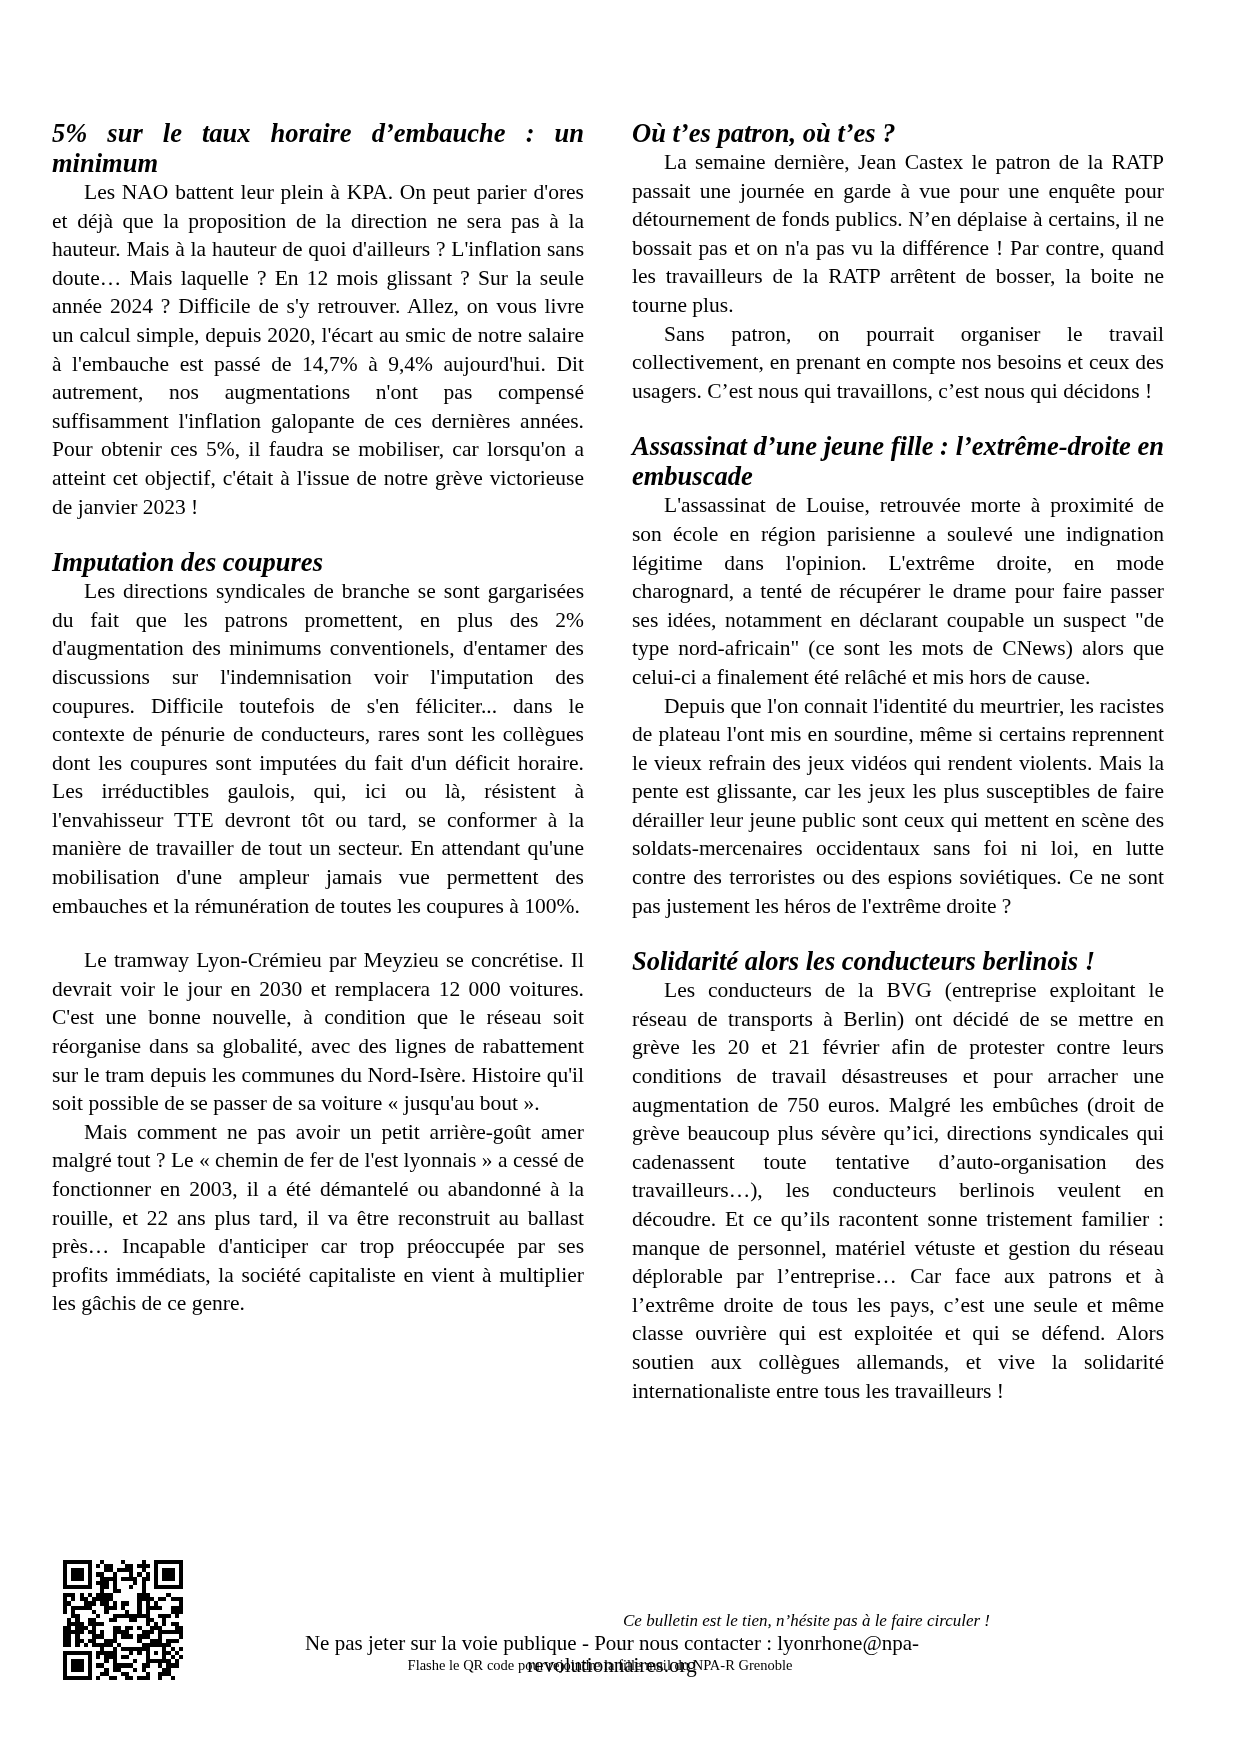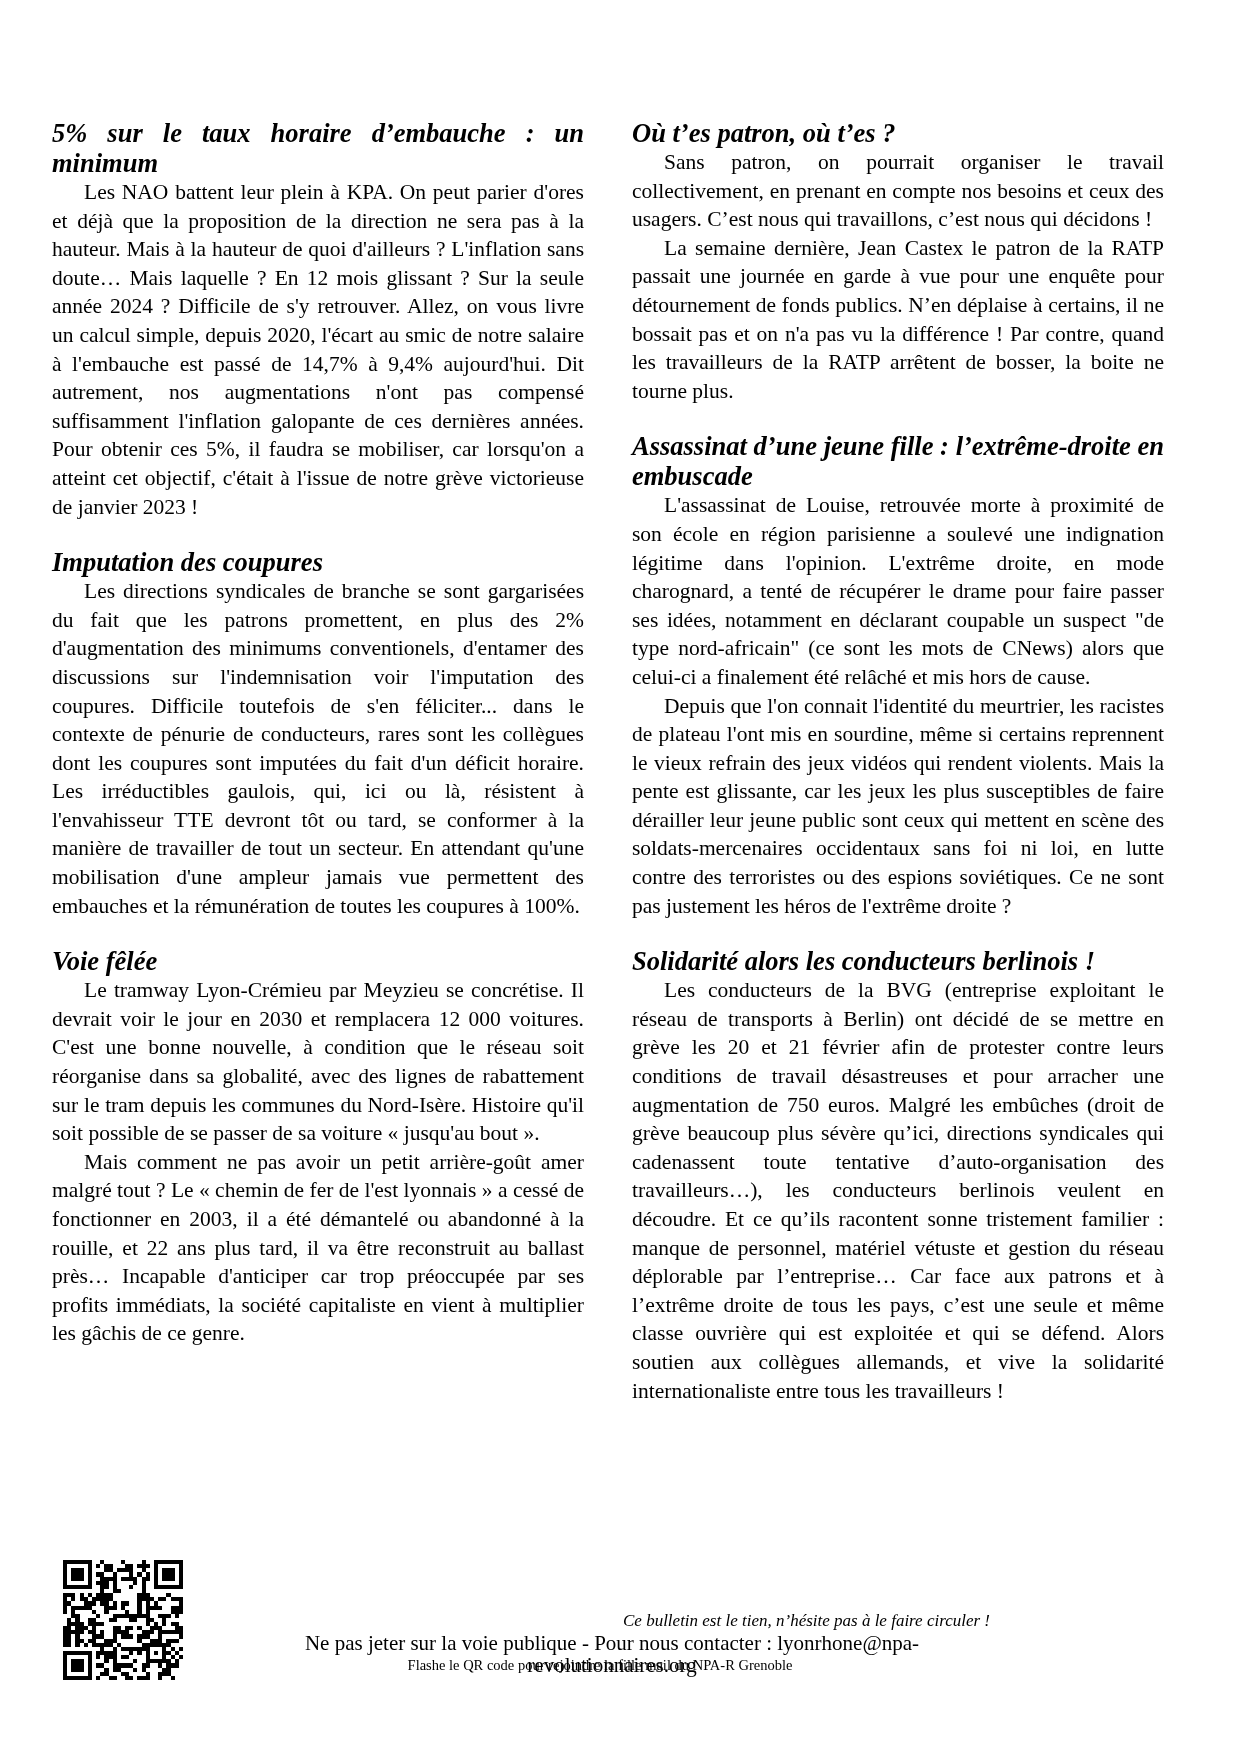--- a/index.html
+++ b/index.html
@@ -51,31 +51,30 @@
 <div class="col left">
   <div class="article">
     <h2>5% sur le taux horaire d’embauche : un minimum</h2>
     <p>Les NAO battent leur plein à KPA. On peut parier d'ores et déjà que la proposition de la direction ne sera pas à la hauteur. Mais à la hauteur de quoi d'ailleurs ? L'inflation sans doute… Mais laquelle ? En 12 mois glissant ? Sur la seule année 2024 ? Difficile de s'y retrouver. Allez, on vous livre un calcul simple, depuis 2020, l'écart au smic de notre salaire à l'embauche est passé de 14,7% à 9,4% aujourd'hui. Dit autrement, nos augmentations n'ont pas compensé suffisamment l'inflation galopante de ces dernières années. Pour obtenir ces 5%, il faudra se mobiliser, car lorsqu'on a atteint cet objectif, c'était à l'issue de notre grève victorieuse de janvier 2023 !</p>
   </div>
   <div class="article">
     <h2>Imputation des coupures</h2>
     <p>Les directions syndicales de branche se sont gargarisées du fait que les patrons promettent, en plus des 2% d'augmentation des minimums conventionels, d'entamer des discussions sur l'indemnisation voir l'imputation des coupures. Difficile toutefois de s'en féliciter... dans le contexte de pénurie de conducteurs, rares sont les collègues dont les coupures sont imputées du fait d'un déficit horaire. Les irréductibles gaulois, qui, ici ou là, résistent à l'envahisseur TTE devront tôt ou tard, se conformer à la manière de travailler de tout un secteur. En attendant qu'une mobilisation d'une ampleur jamais vue permettent des embauches et la rémunération de toutes les coupures à 100%.</p>
   </div>
   <div class="article">
-    <h2>Voie fêlée</h2>
     <p>Le tramway Lyon-Crémieu par Meyzieu se concrétise. Il devrait voir le jour en 2030 et remplacera 12 000 voitures. C'est une bonne nouvelle, à condition que le réseau soit réorganise dans sa globalité, avec des lignes de rabattement sur le tram depuis les communes du Nord-Isère. Histoire qu'il soit possible de se passer de sa voiture « jusqu'au bout ».</p>
     <p>Mais comment ne pas avoir un petit arrière-goût amer malgré tout ? Le « chemin de fer de l'est lyonnais » a cessé de fonctionner en 2003, il a été démantelé ou abandonné à la rouille, et 22 ans plus tard, il va être reconstruit au ballast près… Incapable d'anticiper car trop préoccupée par ses profits immédiats, la société capitaliste en vient à multiplier les gâchis de ce genre.</p>
   </div>
 </div>
 
 <div class="col right">
   <div class="article">
     <h2>Où t’es patron, où t’es ?</h2>
+    <p>La semaine dernière, Jean Castex le patron de la RATP passait une journée en garde à vue pour une enquête pour détournement de fonds publics. N’en déplaise à certains, il ne bossait pas et on n'a pas vu la différence ! Par contre, quand les travailleurs de la RATP arrêtent de bosser, la boite ne tourne plus.</p>
     <p>Sans patron, on pourrait organiser le travail collectivement, en prenant en compte nos besoins et ceux des usagers. C’est nous qui travaillons, c’est nous qui décidons !</p>
-    <p>La semaine dernière, Jean Castex le patron de la RATP passait une journée en garde à vue pour une enquête pour détournement de fonds publics. N’en déplaise à certains, il ne bossait pas et on n'a pas vu la différence ! Par contre, quand les travailleurs de la RATP arrêtent de bosser, la boite ne tourne plus.</p>
   </div>
   <div class="article">
     <h2>Assassinat d’une jeune fille : l’extrême-droite en embuscade</h2>
     <p>L'assassinat de Louise, retrouvée morte à proximité de son école en région parisienne a soulevé une indignation légitime dans l'opinion. L'extrême droite, en mode charognard, a tenté de récupérer le drame pour faire passer ses idées, notamment en déclarant coupable un suspect "de type nord-africain" (ce sont les mots de CNews) alors que celui-ci a finalement été relâché et mis hors de cause.</p>
     <p>Depuis que l'on connait l'identité du meurtrier, les racistes de plateau l'ont mis en sourdine, même si certains reprennent le vieux refrain des jeux vidéos qui rendent violents. Mais la pente est glissante, car les jeux les plus susceptibles de faire dérailler leur jeune public sont ceux qui mettent en scène des soldats-mercenaires occidentaux sans foi ni loi, en lutte contre des terroristes ou des espions soviétiques. Ce ne sont pas justement les héros de l'extrême droite ?</p>
   </div>
   <div class="article">
     <h2>Solidarité alors les conducteurs berlinois !</h2>
     <p>Les conducteurs de la BVG (entreprise exploitant le réseau de transports à Berlin) ont décidé de se mettre en grève les 20 et 21 février afin de protester contre leurs conditions de travail désastreuses et pour arracher une augmentation de 750 euros. Malgré les embûches (droit de grève beaucoup plus sévère qu’ici, directions syndicales qui cadenassent toute tentative d’auto-organisation des travailleurs…), les conducteurs berlinois veulent en découdre. Et ce qu’ils racontent sonne tristement familier : manque de personnel, matériel vétuste et gestion du réseau déplorable par l’entreprise… Car face aux patrons et à l’extrême droite de tous les pays, c’est une seule et même classe ouvrière qui est exploitée et qui se défend. Alors soutien aux collègues allemands, et vive la solidarité internationaliste entre tous les travailleurs !</p>
   </div>

